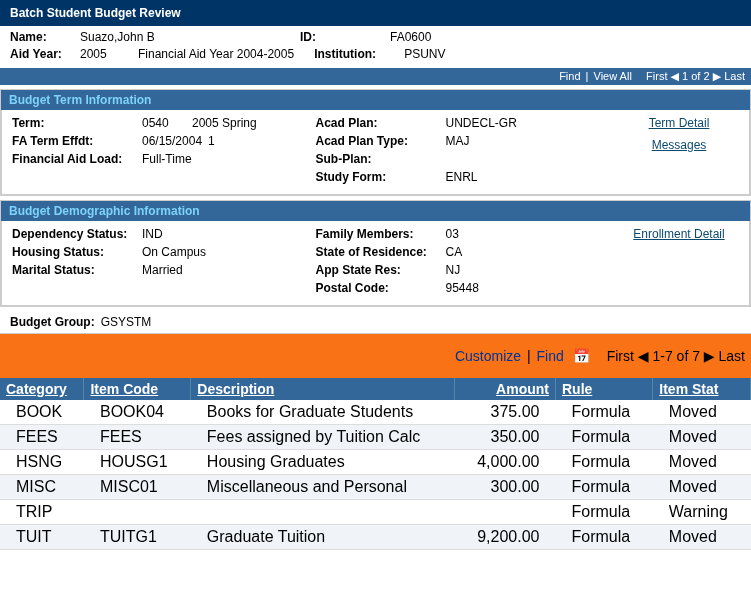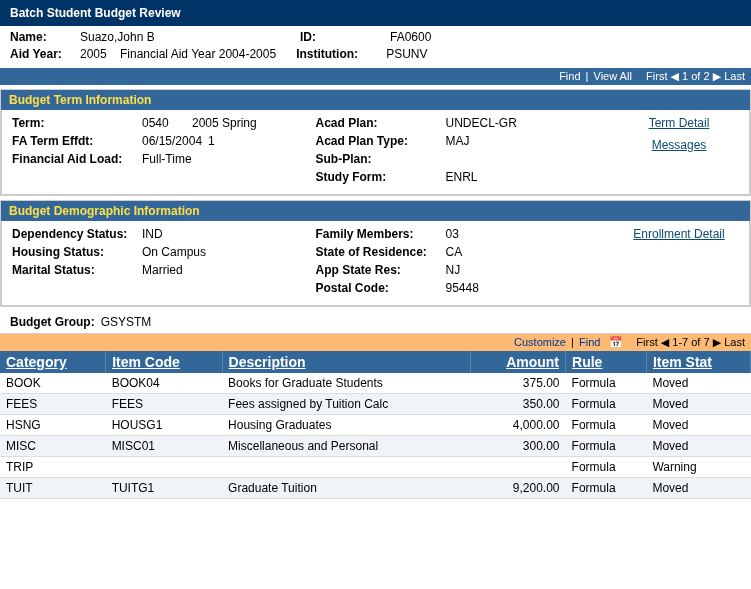--- a/index.html
+++ b/index.html
@@ -8,47 +8,47 @@
     .page-title { background: #003366; color: #fff; font-size: 12px; font-weight: bold; padding: 6px 10px; }
     .info-row { display: flex; align-items: baseline; margin-bottom: 3px; }
     .info-label { font-weight: bold; width: 70px; }
     .info-value { width: 200px; }
     .info-label2 { font-weight: bold; width: 90px; margin-left: 20px; }
     .info-value2 { }
 
     .nav-bar { background: #336699; color: #fff; text-align: right; padding: 2px 6px; font-size: 11px; }
     .nav-bar a { color: #fff; text-decoration: none; margin: 0 2px; }
 
-    .section-header { background: #336699; color: #fde047; font-weight: bold; padding: 3px 8px; font-size: 12px; }
+    .section-header { background: #336699; color: #7dd3fc; font-weight: bold; padding: 3px 8px; font-size: 12px; }
 
     .section-body { padding: 6px 10px; border: 1px solid #ccc; border-top: none; }
 
     .two-col-grid { display: flex; }
     .left-col { flex: 1; }
     .right-col { flex: 1; }
     .far-right { width: 120px; text-align: center; }
 
     .field-row { display: flex; align-items: center; margin-bottom: 4px; }
     .field-label { font-weight: bold; width: 130px; }
 
     .link { color: #0c4a6e; text-decoration: underline; cursor: pointer; }
 
     .budget-group-row { padding: 4px 10px; display: flex; align-items: center; }
     .budget-group-label { font-weight: bold; margin-right: 6px; }
 
-    .customize-bar { background: #fdba74; text-align: right; padding: 2px 6px; font-size: 11px; border-top: 1px solid #ccc; }
+    .customize-bar { background: #f97316; text-align: right; padding: 14px 6px; font-size: 14px; border-top: 1px solid #ccc; }
     .customize-bar a { color: #003399; text-decoration: none; margin: 0 2px; }
 
     table.data-table { width: 100%; border-collapse: collapse; }
     table.data-table thead tr { background: #336699; color: #fff; }
     table.data-table thead th { padding: 3px 6px; text-align: left; font-size: 14px; border-right: 1px solid #5588aa; text-decoration: underline; cursor: pointer; }
     table.data-table thead th.right { text-align: right; }
     table.data-table tbody tr { background: #fff; }
     table.data-table tbody tr:nth-child(even) { background: #f0f4f8; }
-    table.data-table tbody td { padding: 3px 6px; border-bottom: 1px solid #ddd; font-size: 12px; }
+    table.data-table tbody td { padding: 3px 16px; border-bottom: 1px solid #ddd; font-size: 16px; }
     table.data-table tbody td.right { text-align: right; }
     .section-wrapper { border: 1px solid #ccc; margin: 4px 0; }
     .section-wrapper .section-header { border-bottom: none; }
 
     .header-area { padding: 4px 26px 4px 10px; }
   </style>
 </head>
 <body>
 
 <div class="page-title">
@@ -58,21 +58,21 @@
 <div class="header-area">
   <div class="info-row">
     <span class="info-label">Name:</span>
     <span class="info-value">Suazo,John B</span>
     <span class="info-label2">ID:</span>
     <span class="info-value2">FA0600</span>
   </div>
   <div class="info-row">
     <span class="info-label">Aid Year:</span>
     <span style="width:40px">2005</span>
-    <span style="margin-left:0">Financial Aid Year 2004-2005</span>
+    <span style="margin-left:18px">Financial Aid Year 2004-2005</span>
     <span class="info-label2">Institution:</span>
     <span class="info-value2">PSUNV</span>
   </div>
 </div>
 
 <div class="nav-bar">
   <a>Find</a> |
   <a>View All</a>
   &nbsp;&nbsp;
   <span style="cursor:pointer">First</span>

